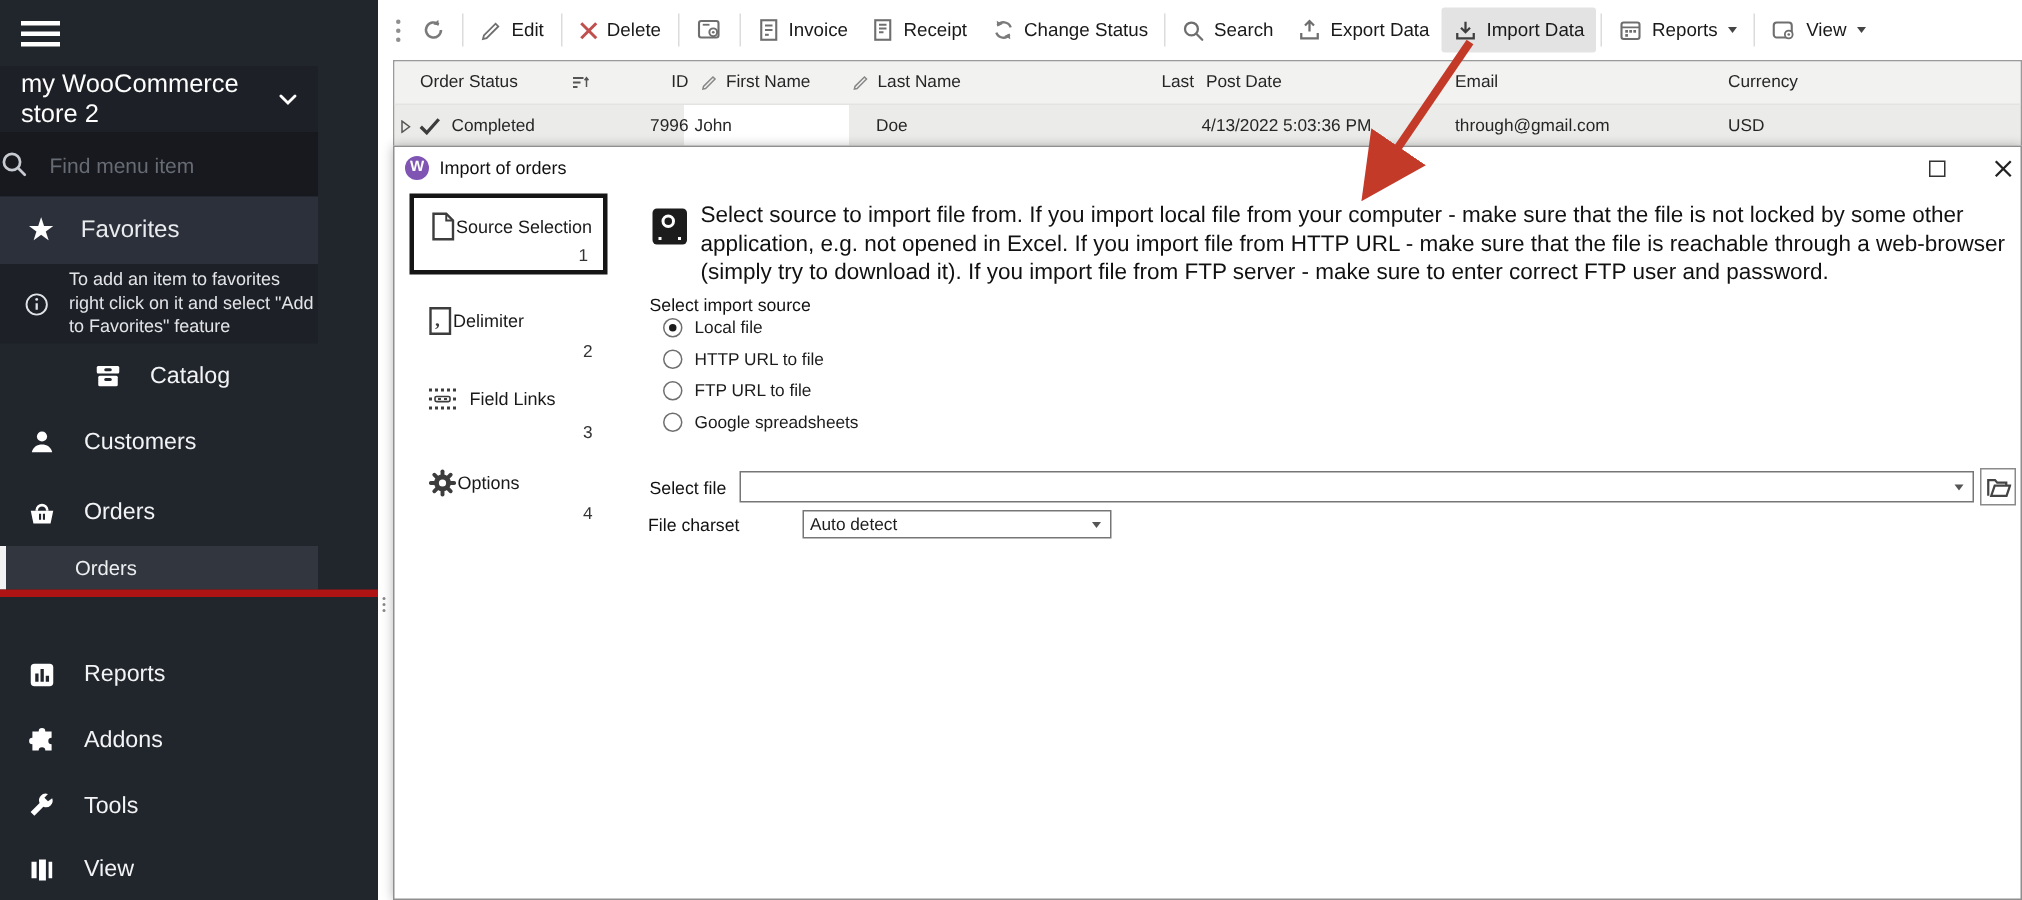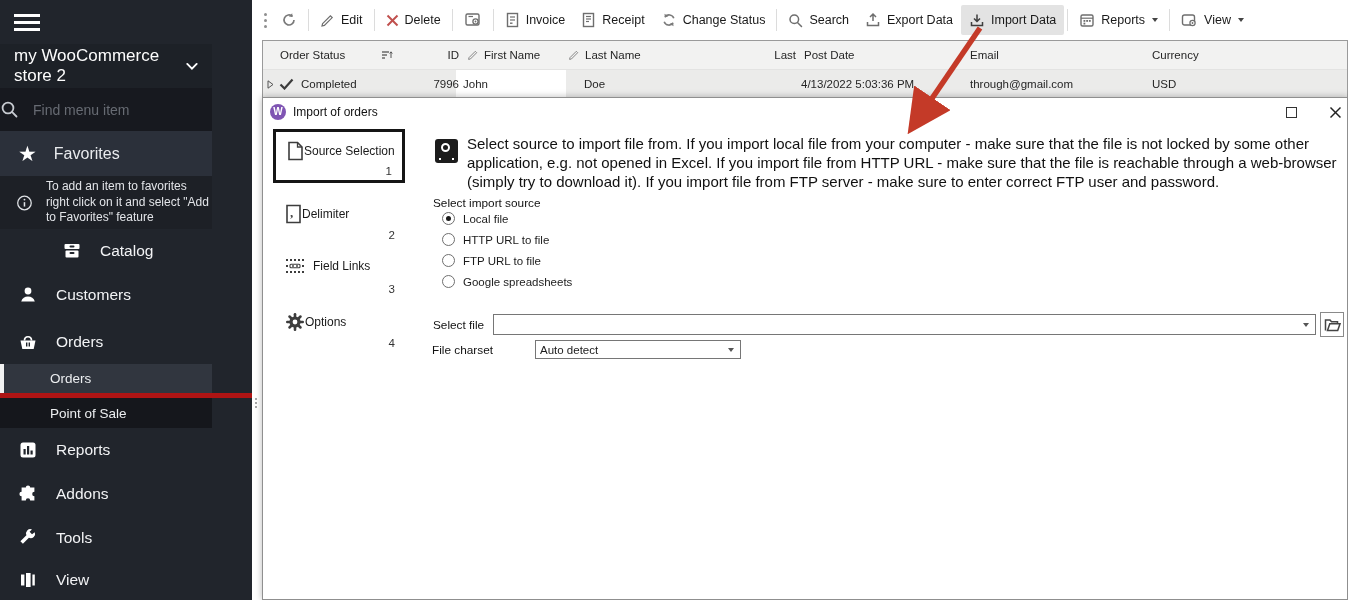--- a/index.html
+++ b/index.html
@@ -161,23 +161,20 @@
       <span>Orders</span>
     </div>
 
     <div class="sb-row sb-sub selected" style="top:364px;">
       <span class="sel-bar"></span>
       <span>Orders</span>
     </div>
 
     <div class="red-line"></div>
 
-    <div class="sb-row sb-sub" style="top:398px; height:30px; background:#15171c;">
-      <span>Point of Sale</span>
-    </div>
 
     <div class="sb-row sb-item" style="top:428px;">
       <span class="sb-icon">
         <svg class="icon-svg" width="20" height="20" viewBox="0 0 20 20">
             <rect x="2.5" y="2.5" width="15" height="15" rx="2.5" fill="#fff"></rect>
             <rect x="5.5" y="9" width="2.2" height="5.5" fill="#21252c"></rect>
             <rect x="9" y="6" width="2.2" height="8.5" fill="#21252c"></rect>
             <rect x="12.5" y="10.5" width="2.2" height="4" fill="#21252c"></rect>
           </svg>
       </span>

